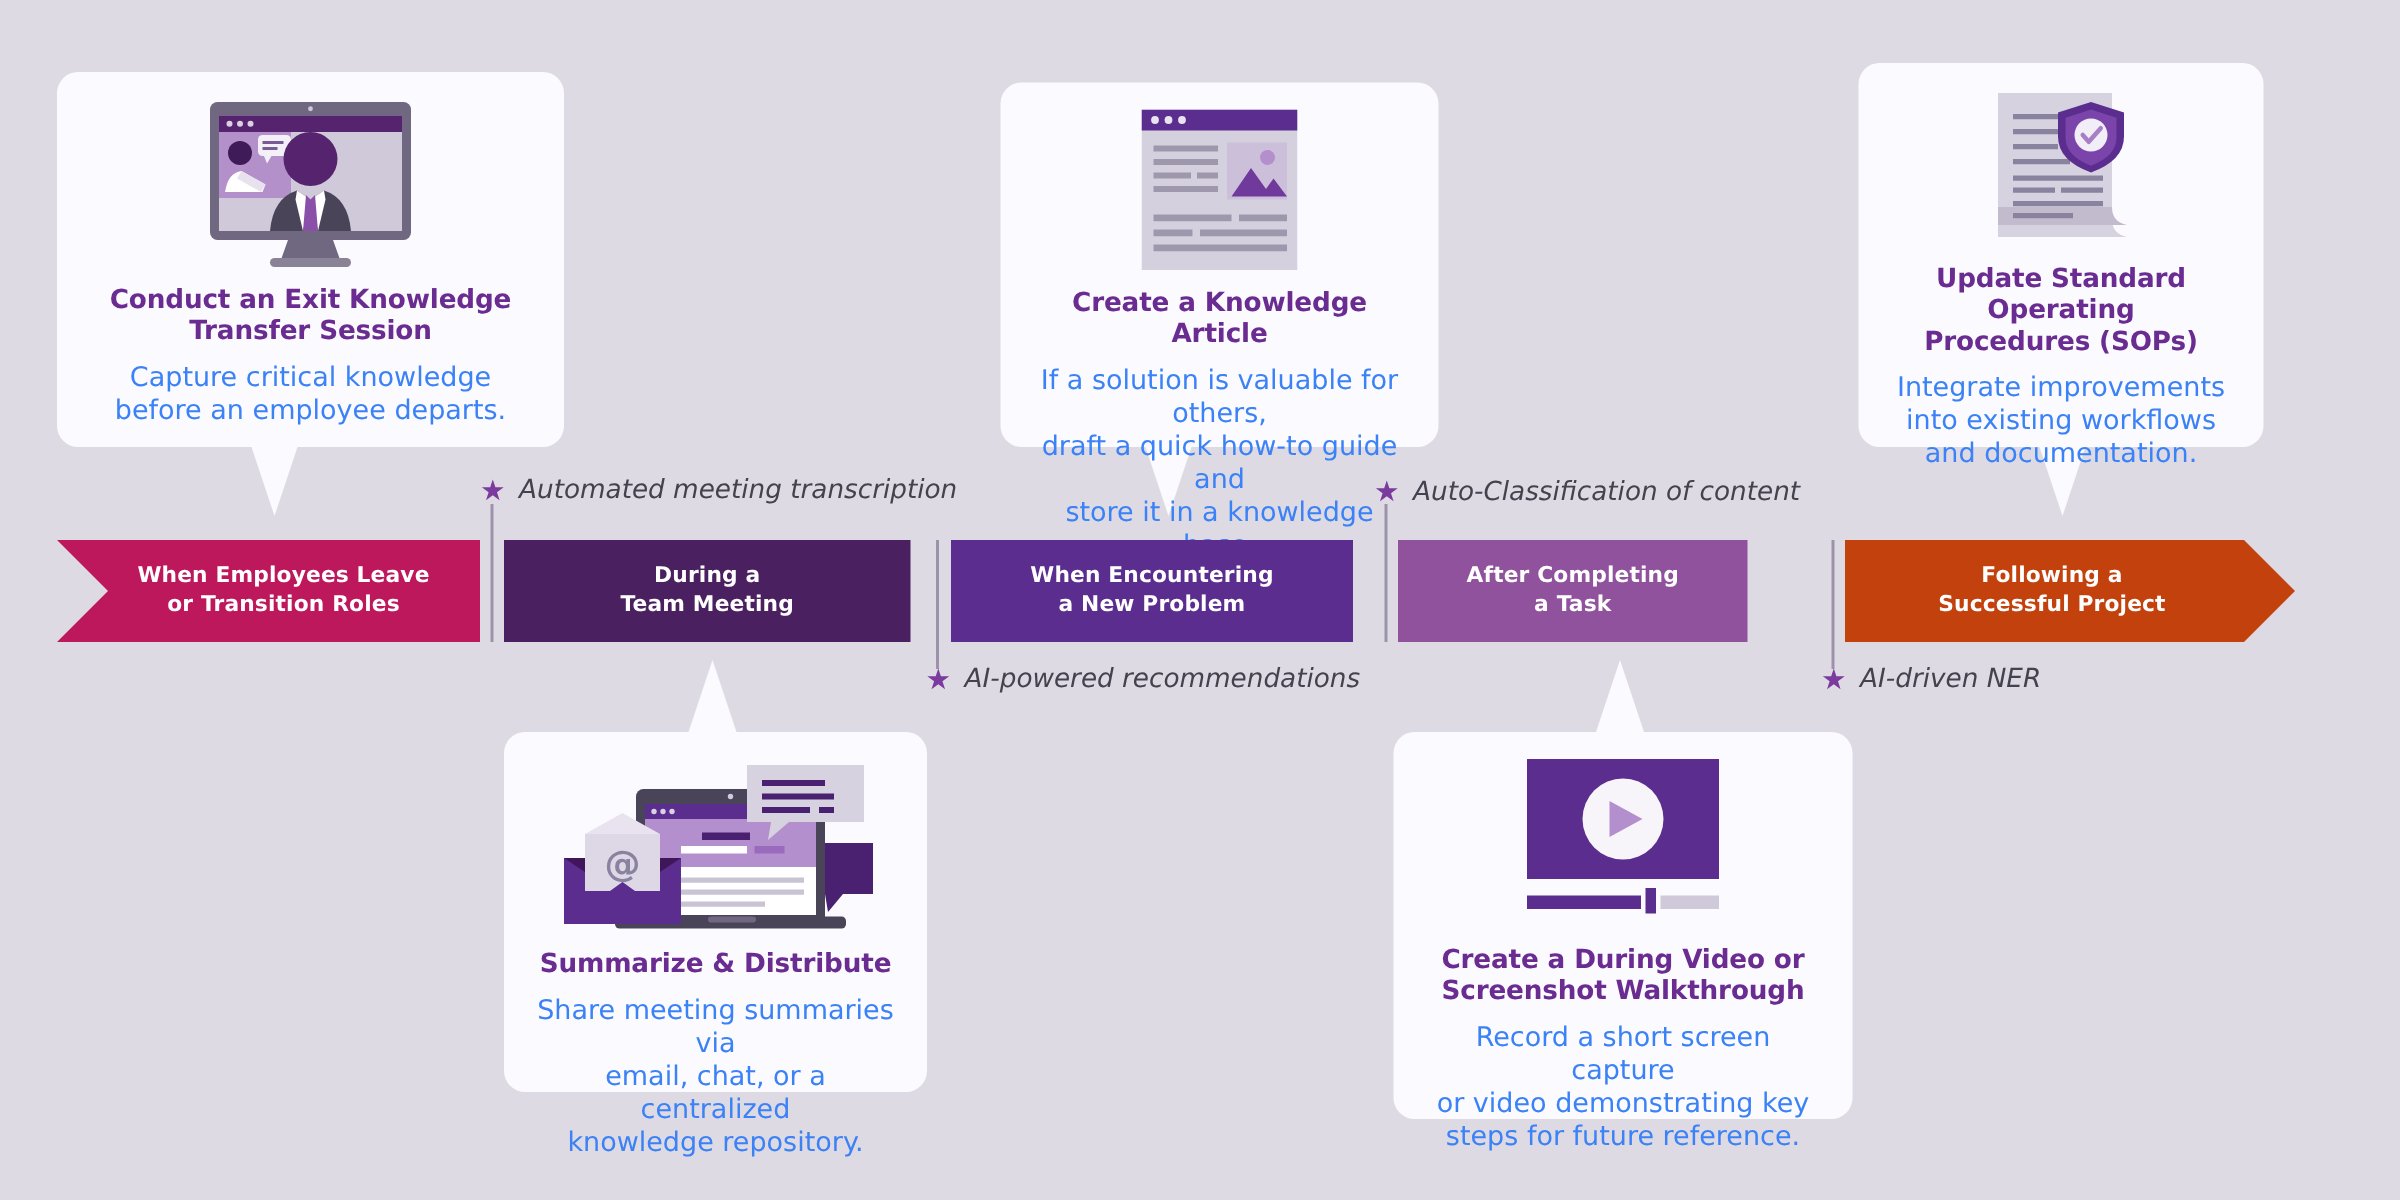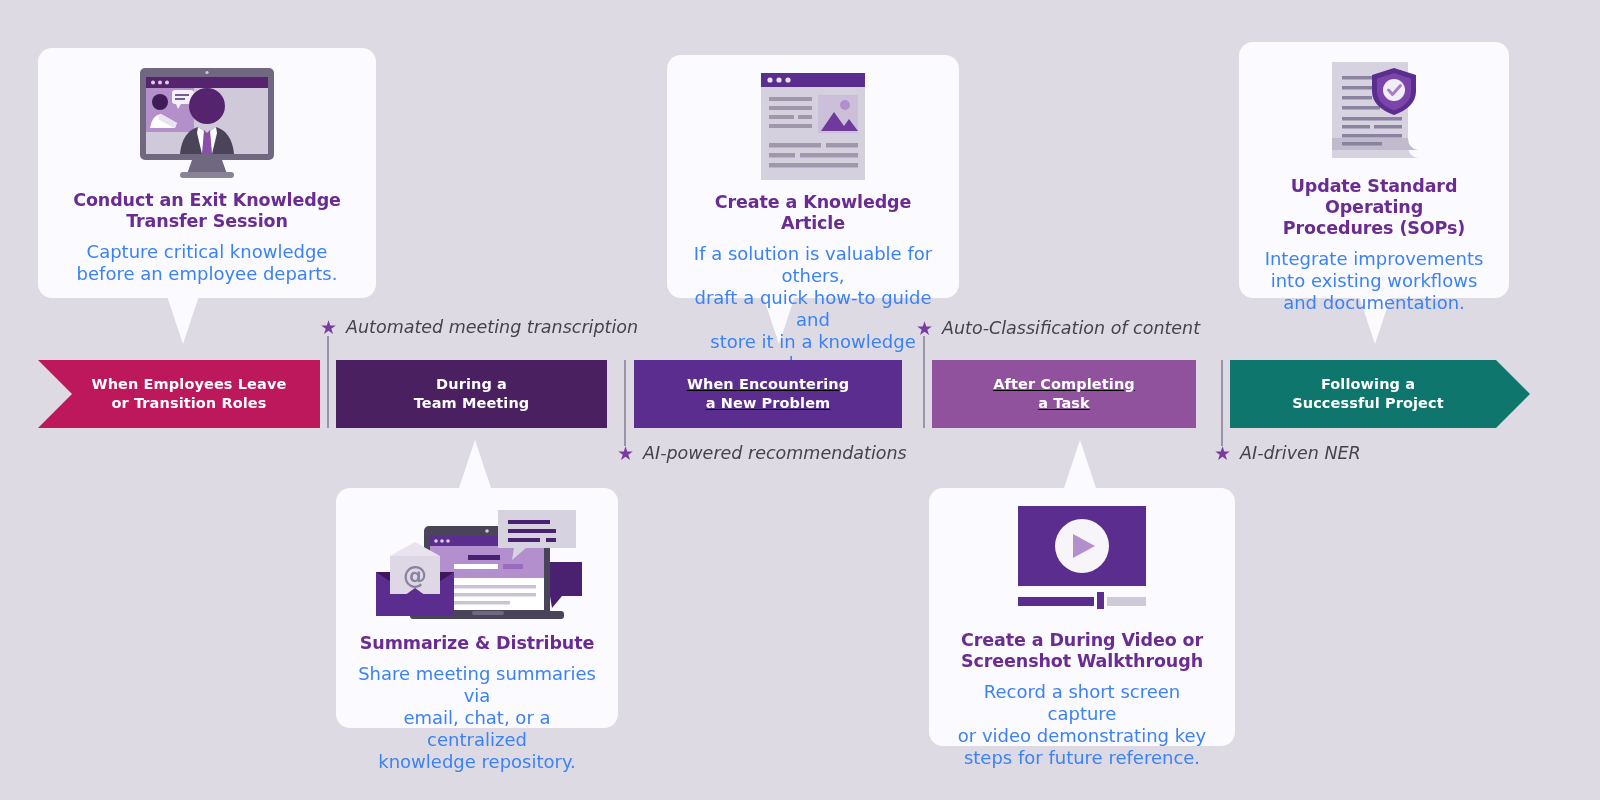--- a/index.html
+++ b/index.html
@@ -237,35 +237,35 @@
     </div>
   </div>
 
   <div class="timeline-seg" style="left:336px; width:271px; background:#4a2060;">
     <div class="seg-label">
       <span>During a</span><br>
       <span>Team Meeting</span>
     </div>
   </div>
 
-  <div class="timeline-seg" style="left:634px; width:268px; background:#5b2d8e;text-decoration:underline;">
+  <div class="timeline-seg" style="left:634px; width:268px; background:#5b2d8e;">
     <div class="seg-label">
       <span>When Encountering</span><br>
       <span>a New Problem</span>
     </div>
   </div>
 
-  <div class="timeline-seg" style="left:932px; width:264px; background:#90519d;text-decoration:underline;">
+  <div class="timeline-seg" style="left:932px; width:233px; background:#90519d;">
     <div class="seg-label">
       <span>After Completing</span><br>
       <span>a Task</span>
     </div>
   </div>
 
-  <div class="timeline-seg" style="left:1230px; width:300px; background:#0f766e; clip-path: polygon(0 0, calc(100% - 34px) 0, 100% 50%, calc(100% - 34px) 100%, 0 100%);">
+  <div class="timeline-seg" style="left:1230px; width:300px; background:#c2410c; clip-path: polygon(0 0, calc(100% - 34px) 0, 100% 50%, calc(100% - 34px) 100%, 0 100%);">
     <div class="seg-label" style="margin-right:24px;">
       <span>Following a</span><br>
       <span>Successful Project</span>
     </div>
   </div>
 
   <div class="connector" style="left:327px; top:336px; height:92px;"></div>
   <div class="annot" style="left:320px; top:317px;">
     <span class="annot-star">★</span>
     <span class="annot-text">Automated meeting transcription</span>

